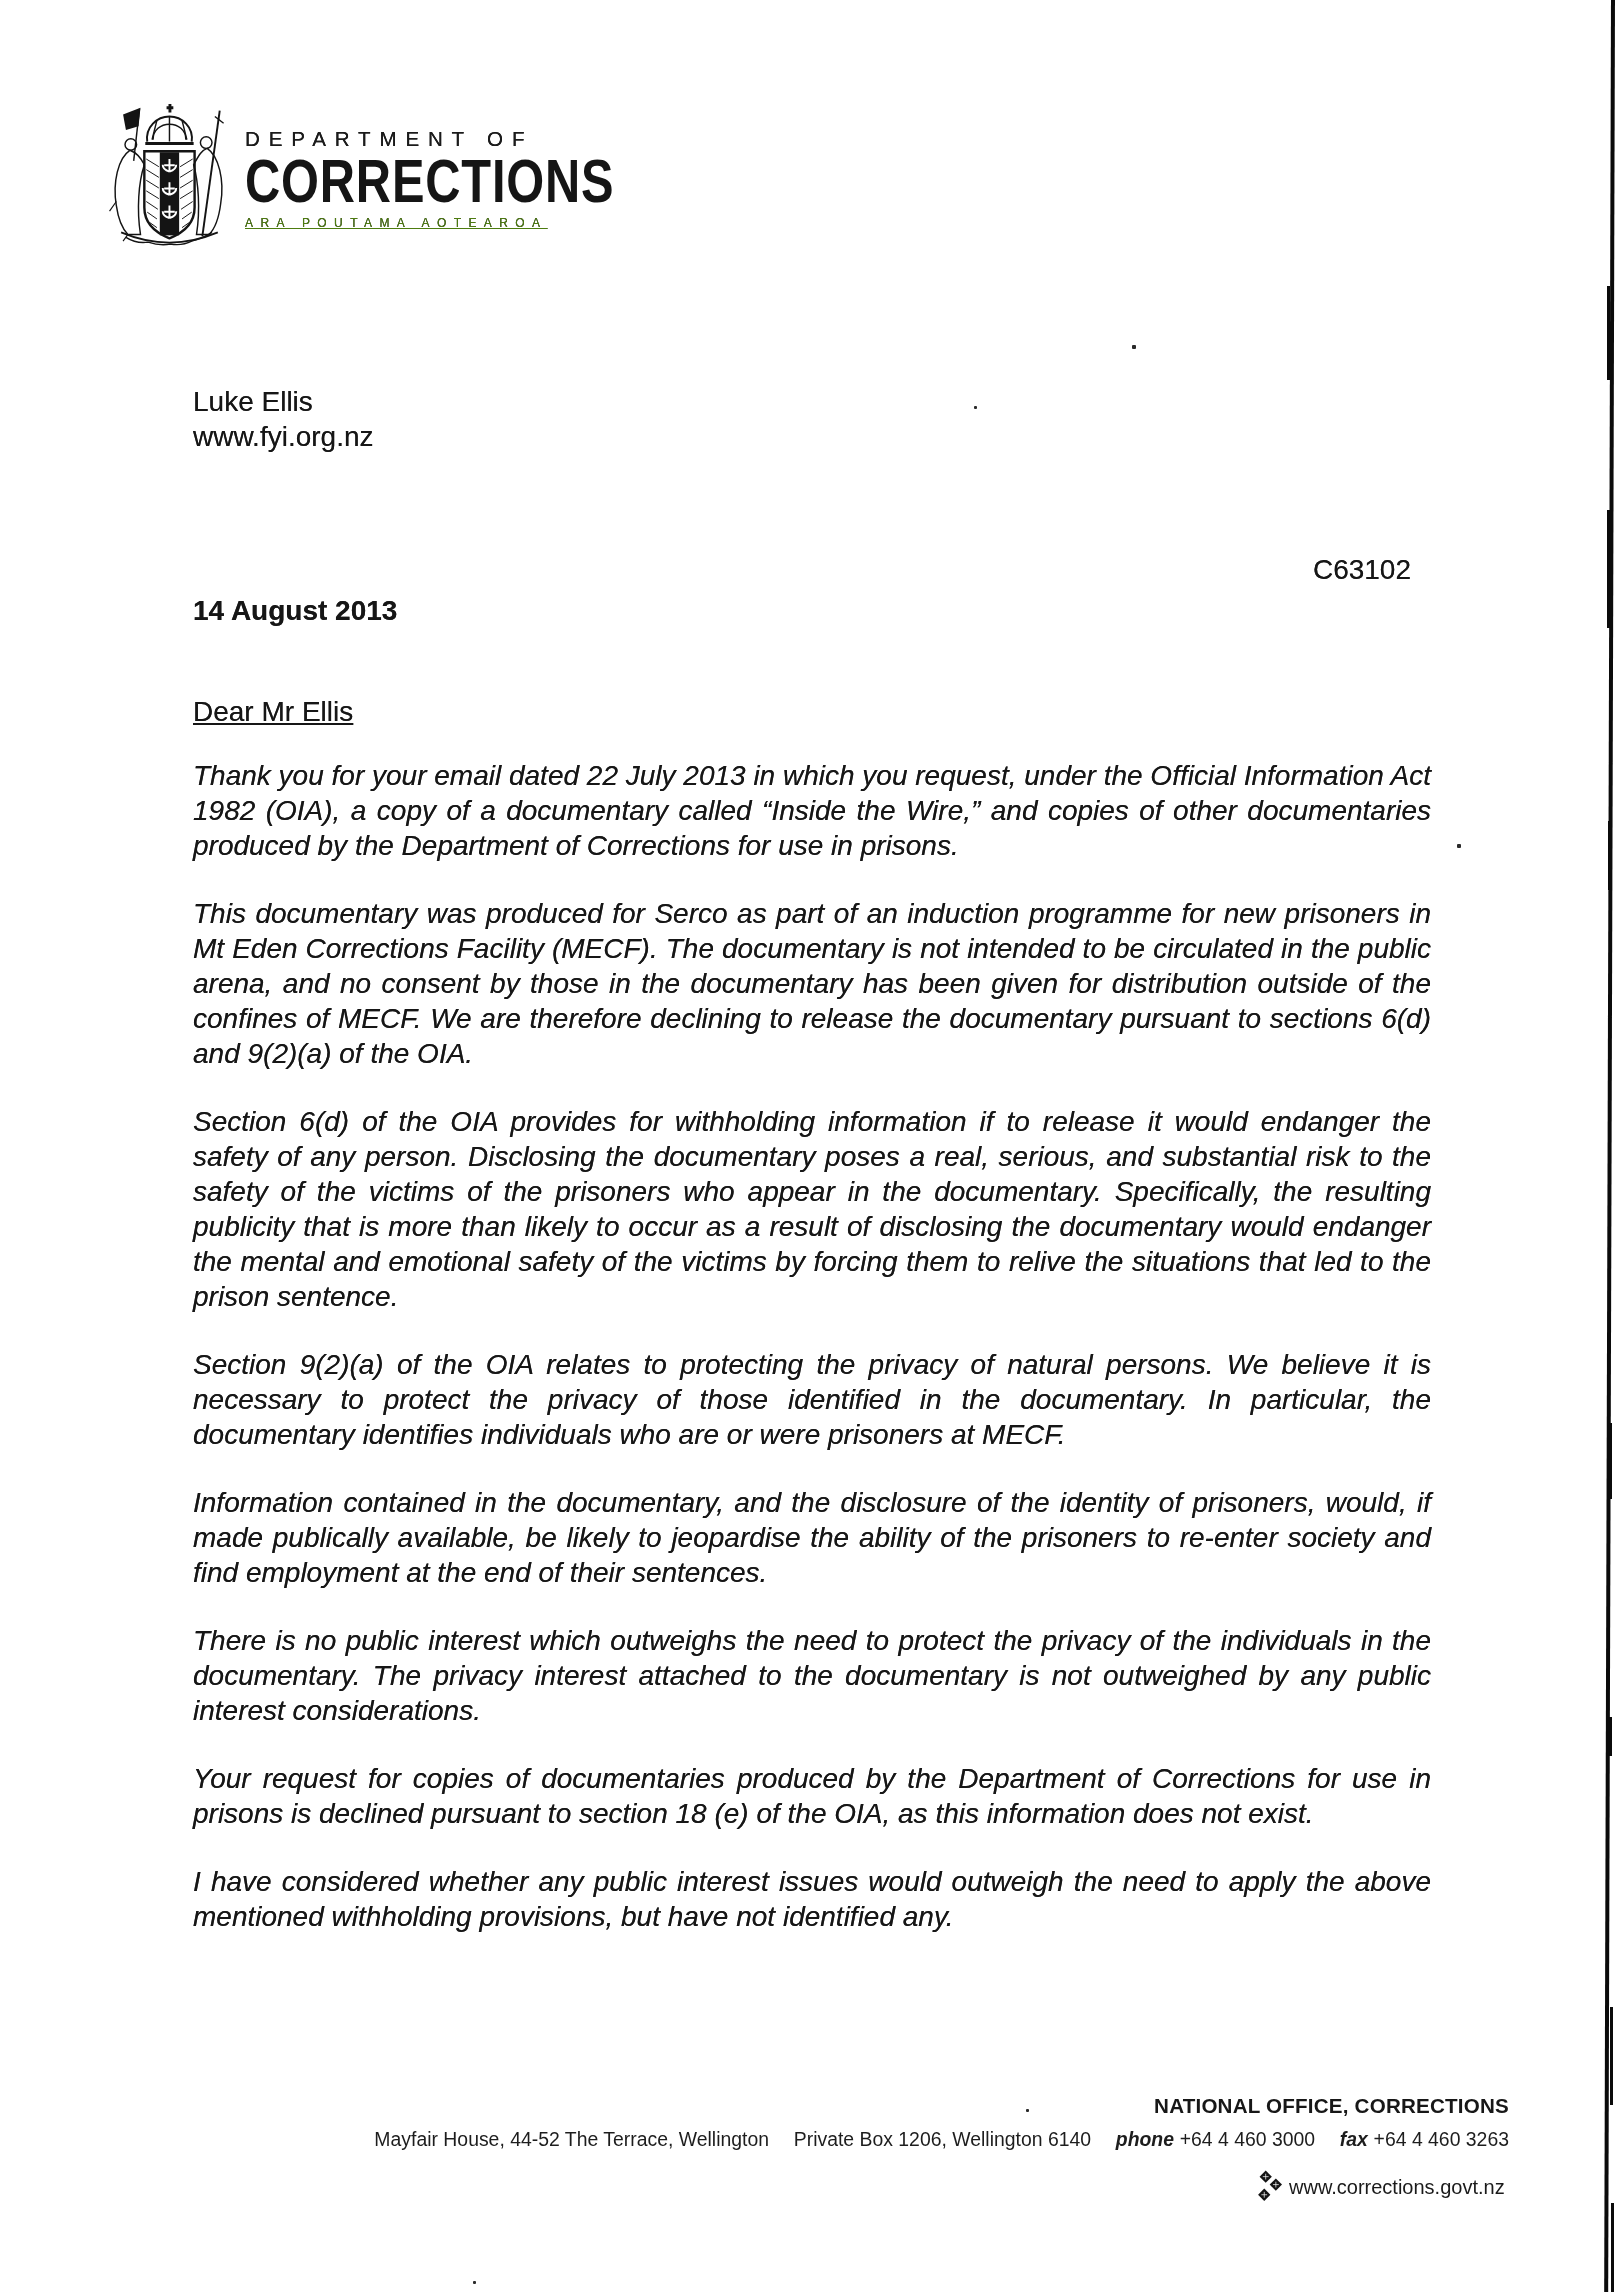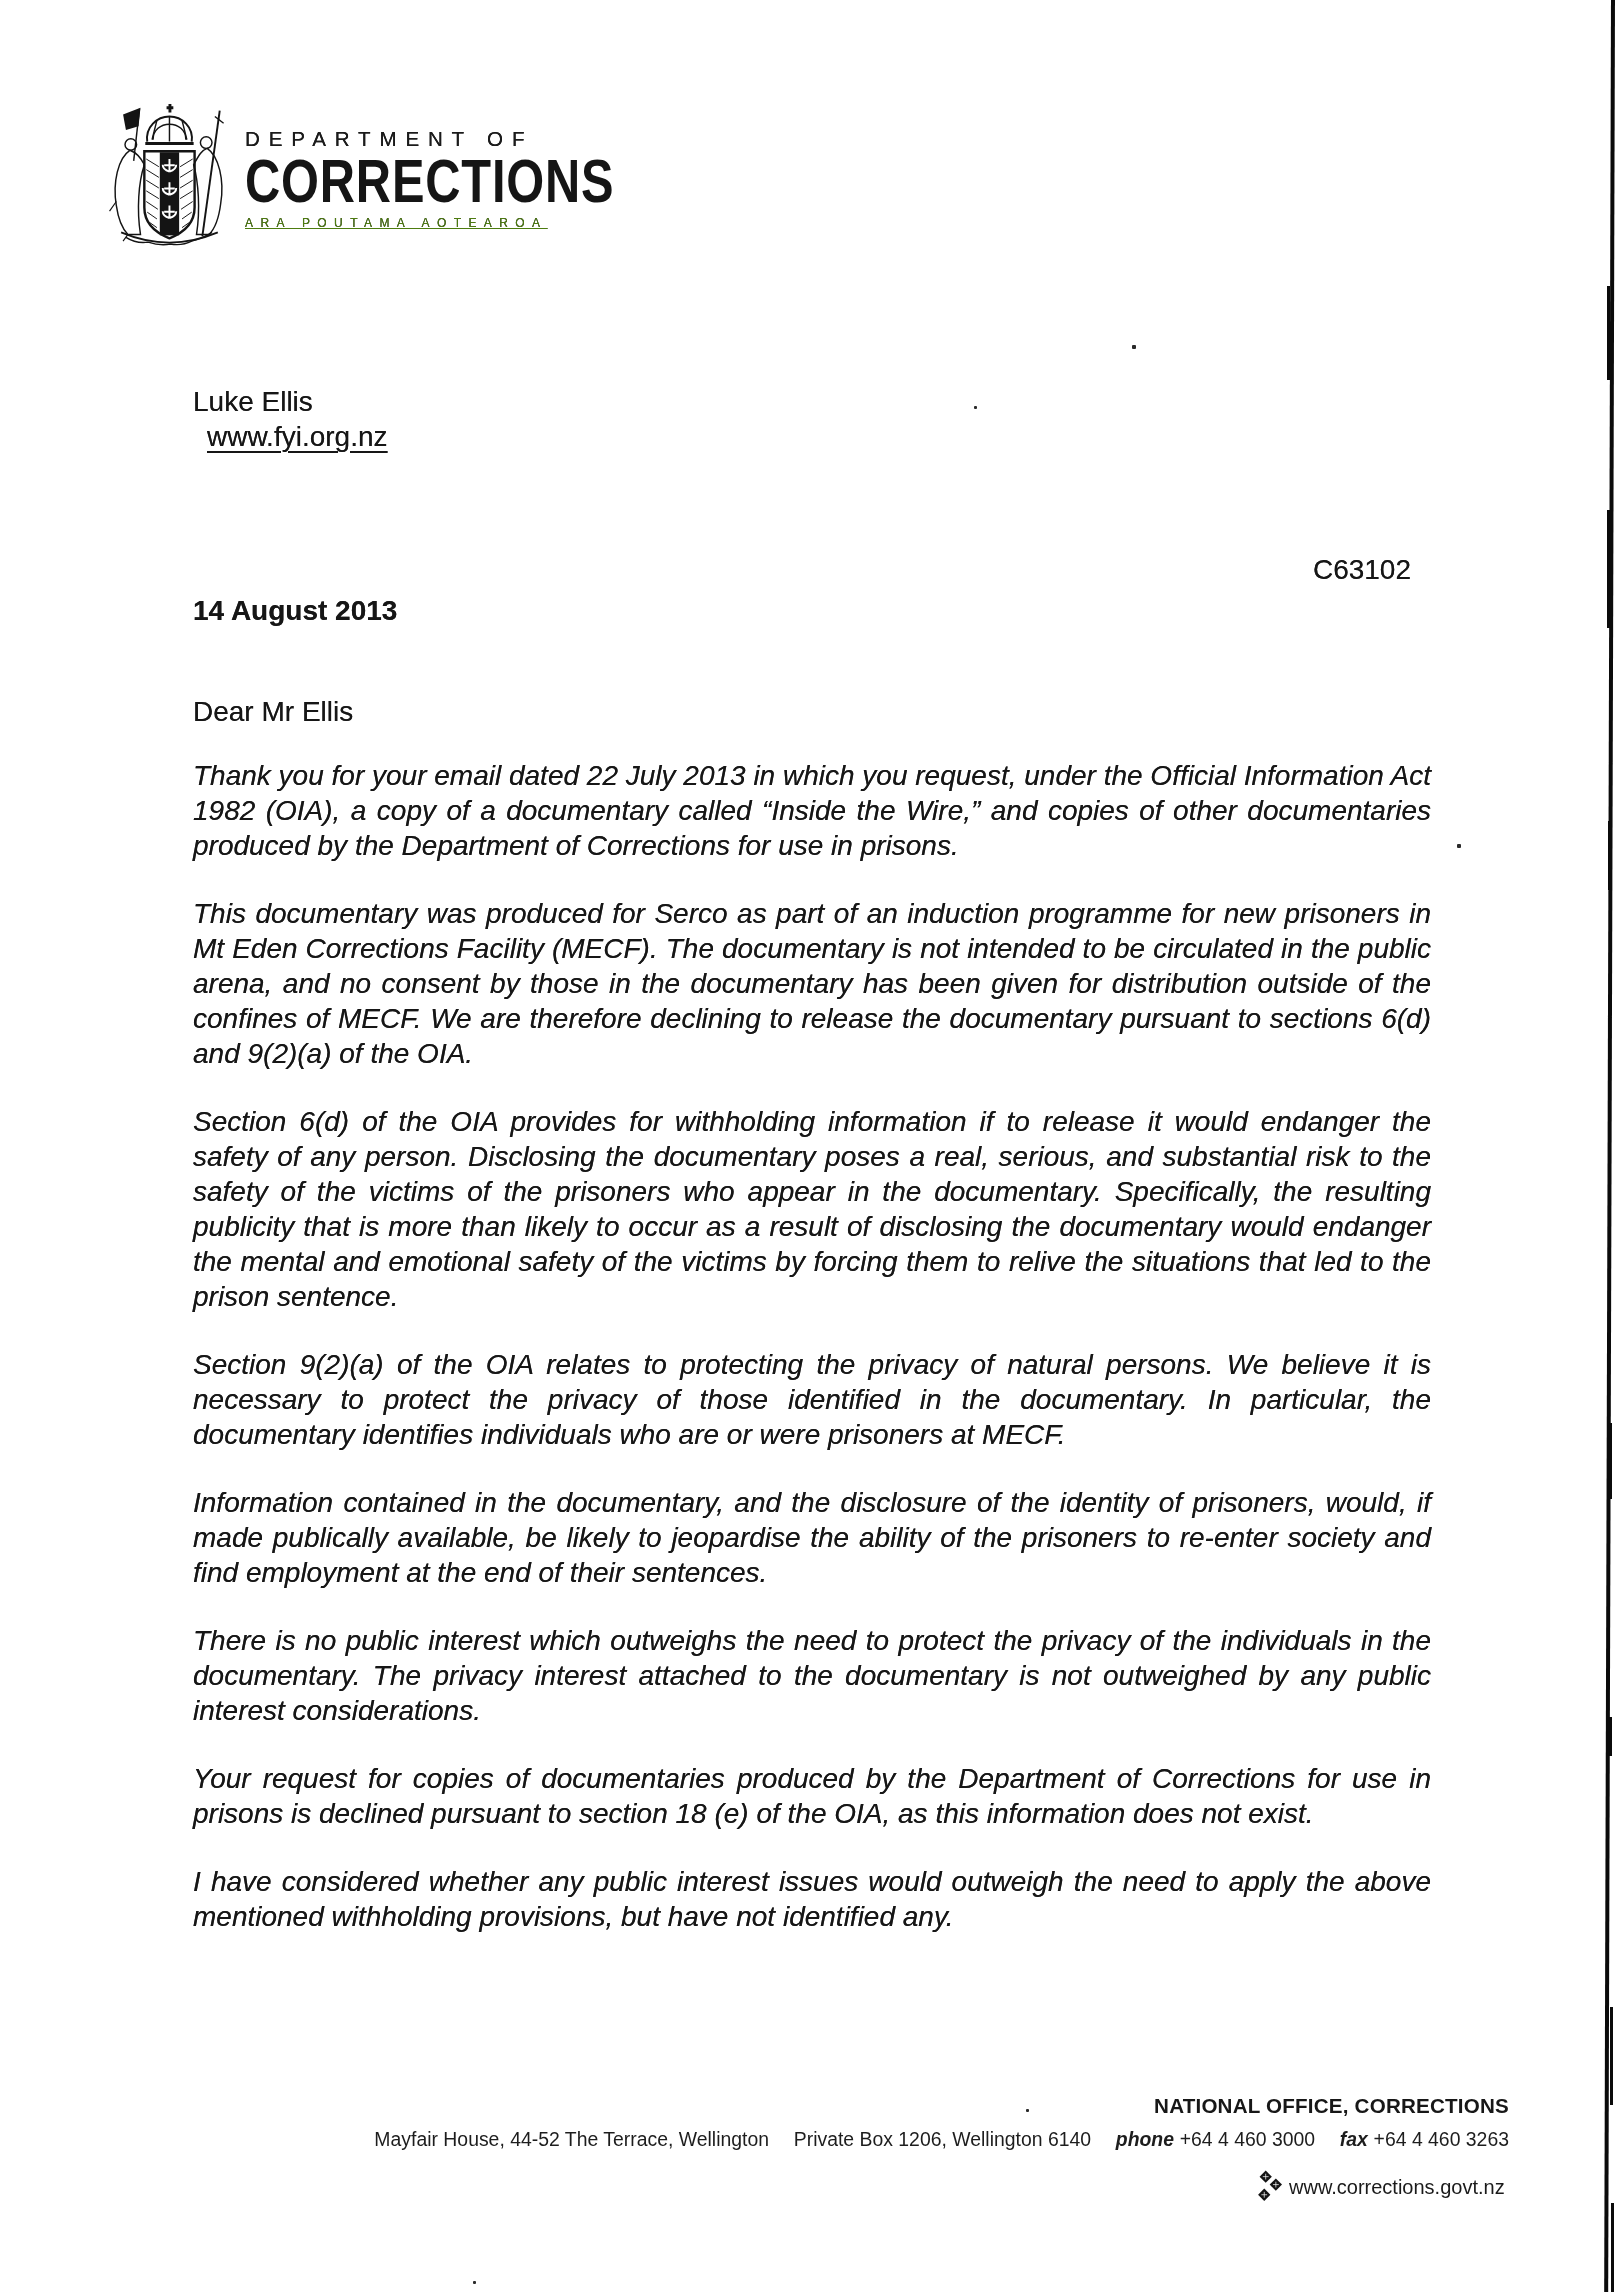--- a/index.html
+++ b/index.html
@@ -20,24 +20,24 @@
     margin-top:2px;transform:scaleX(.80);transform-origin:left center;
     white-space:nowrap;color:#151515;
   }
   .lh-maori{
     font-size:12px;letter-spacing:7.4px;margin-top:5.9px;color:#4d7c0f;
     text-shadow:0 0 0.4px #1b1b1b;white-space:nowrap;text-decoration:underline;
   }
   
   .body-text{font-size:28px;line-height:35px;text-shadow:0 0 0.5px rgba(10,10,10,.75);}
   .recipient{left:193px;top:384px;}
-  .recipient .url{text-decoration:underline;text-decoration-thickness:2px;text-underline-offset:4.9px;margin-left:14px;}
+  .recipient .url{text-decoration-thickness:2px;text-underline-offset:4.9px;}
   .refline{left:193px;top:552px;width:1218px;text-align:right;}
   .dateline{left:193px;top:593px;font-weight:bold;}
-  .salutation{left:193px;top:694px;}
+  .salutation{left:193px;top:694px;text-decoration:underline;}
   .paras{left:193px;top:758px;width:1238px;}
   .paras p{margin:0 0 33px 0;text-align:justify;font-style:italic;}
   .paras p:last-child{margin-bottom:16px;}
   
   .f-office{
     left:294px;top:2094px;width:1215px;text-align:right;
     font-size:20.6px;font-weight:700;letter-spacing:0.2px;color:#171717;
   }
   .f-address{
     left:294px;top:2128px;width:1215px;text-align:right;

